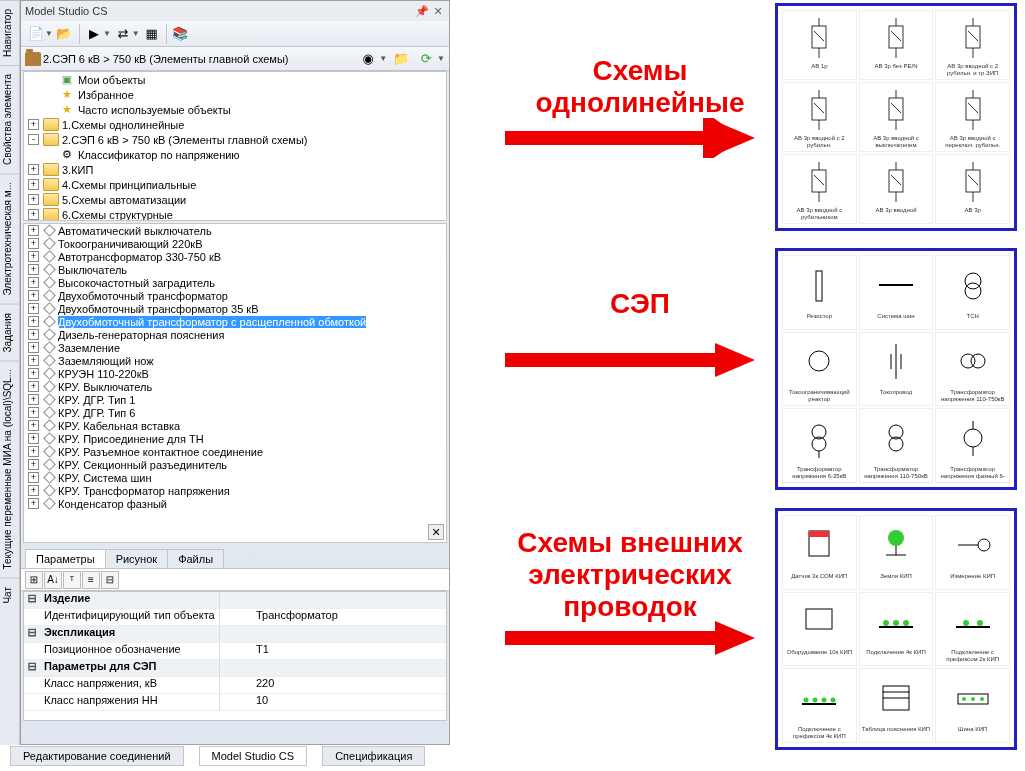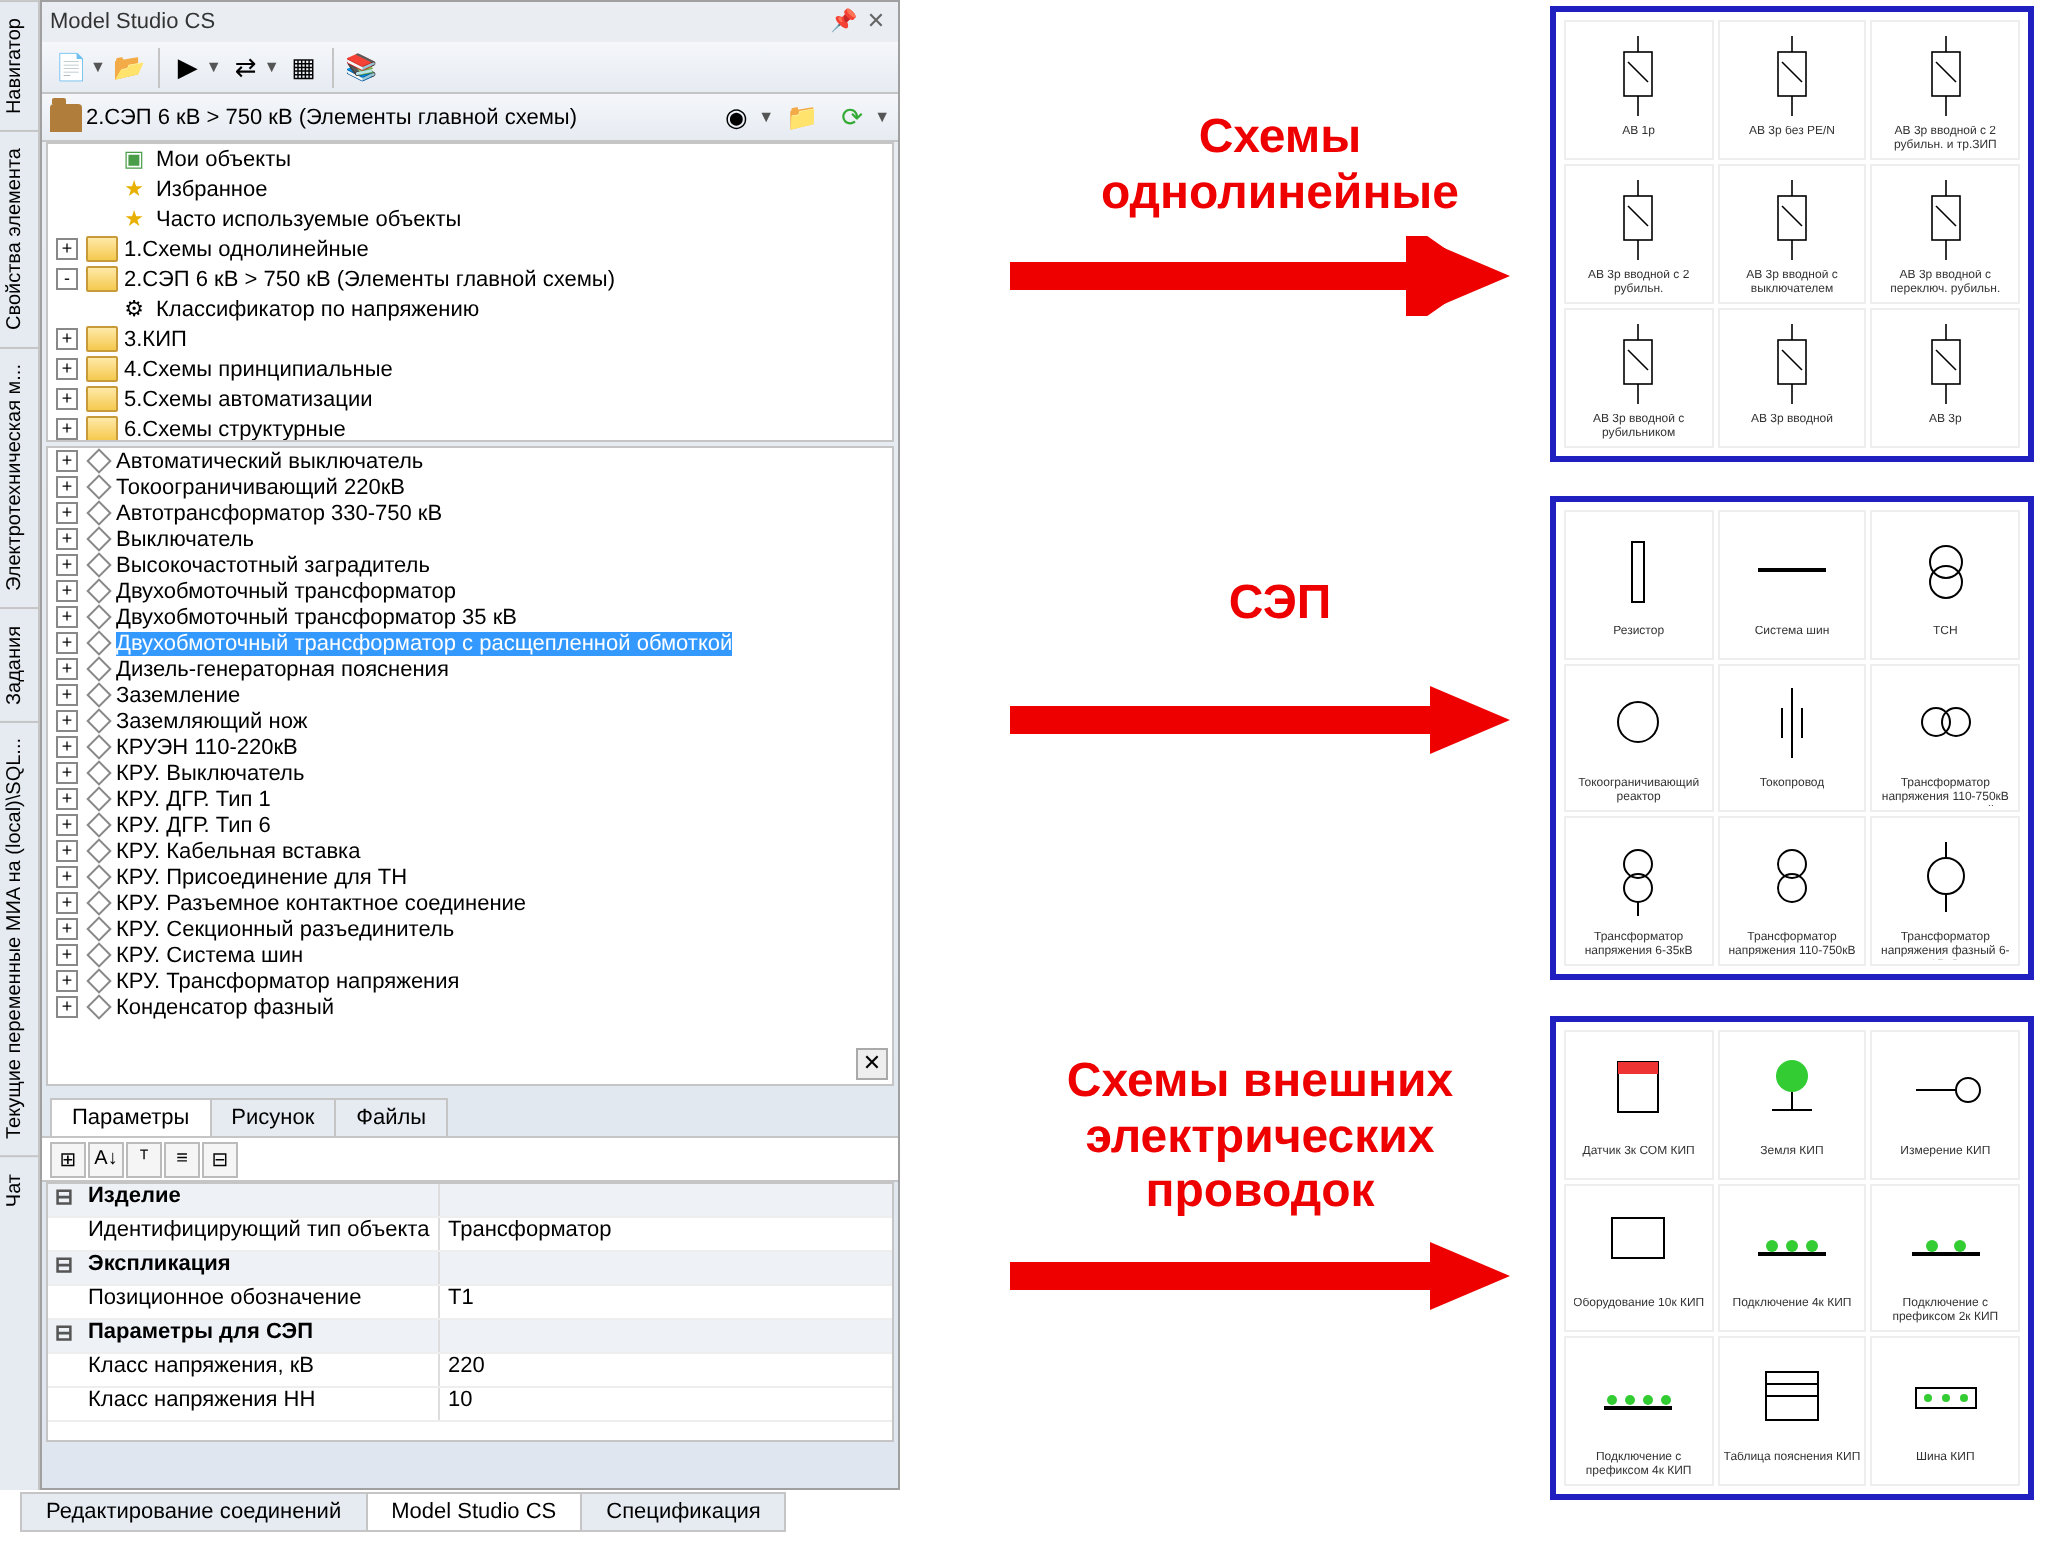--- a/index.html
+++ b/index.html
@@ -42,33 +42,33 @@
 .tab.active { background: #fff; position: relative; top: 0; }
 
 .proptb { height: 22px; display: flex; align-items: center; padding: 0 4px; gap: 1px; background: #fff; border-bottom: 1px solid #c5c5c5; }
 .psmall { width: 18px; height: 18px; border: 1px solid #bbb; display: flex; align-items: center; justify-content: center; font-size: 10px; cursor: pointer; background: #f5f5f5; }
 
 .propgrid { background: #fff; border: 1px solid #c5c5c5; margin: 0 2px; height: 130px; overflow: auto; font-size: 11px; }
 .pgrow { display: flex; height: 17px; border-bottom: 1px solid #eee; }
 .pgrow.cat { background: #eef2f7; font-weight: bold; }
 .pgcell1 { width: 16px; text-align: center; color: #555; cursor: pointer; }
 .pgcell2 { width: 180px; padding-left: 4px; border-right: 1px solid #ddd; overflow: hidden; }
-.pgcell3 { flex: 1; padding-left: 4px; overflow: hidden; }
+.pgcell3 { flex: 1; padding-left: 4px; overflow: hidden; margin-left: 32px; }
 
 
 .sidetabs { position: absolute; left: 0; top: 0; width: 20px; height: 745px; background: #e6ebf2; border-right: 1px solid #c5c5c5; display: flex; flex-direction: column; }
 .stab { writing-mode: vertical-rl; transform: rotate(180deg); padding: 8px 2px; font-size: 10px; cursor: pointer; border-bottom: 1px solid #c5c5c5; text-align: center; flex-shrink: 0; white-space: nowrap; }
 
 
-.btabs { position: absolute; left: 0; top: 745px; height: 22px; display: flex; align-items: center; padding: 0 10px; gap: 0; }
+.btabs { position: absolute; left: 0; top: 745px; height: 22px; display: flex; align-items: center; padding: 0 10px; gap: 16px; }
 .btab { padding: 3px 12px; border: 1px solid #c5c5c5; background: #e6ebf2; font-size: 11px; cursor: pointer; margin-right: -1px; }
 .btab.active { background: #fff; }
 
 
-.anno { position: absolute; color: #e00; font-size: 24px; font-weight: bold; text-align: center; line-height: 1.15; }
+.anno { position: absolute; color: #e00; font-size: 28px; font-weight: bold; text-align: center; line-height: 1.15; }
 .arrow { position: absolute; }
 .arrow svg { display: block; }
 
 .thumbbox { position: absolute; border: 3px solid #2020c0; background: #fff; display: grid; grid-template-columns: 1fr 1fr 1fr; grid-template-rows: 1fr 1fr 1fr; gap: 2px; padding: 4px; }
 .thumb { border: 1px solid #eee; display: flex; flex-direction: column; align-items: center; justify-content: flex-end; font-size: 6px; text-align: center; color: #333; padding: 2px; overflow: hidden; }
 .thsvg { flex: 1; display: flex; align-items: center; justify-content: center; width: 100%; }
 .thlabel { height: 14px; overflow: hidden; line-height: 7px; }
 </style>
 </head>
 <body>

